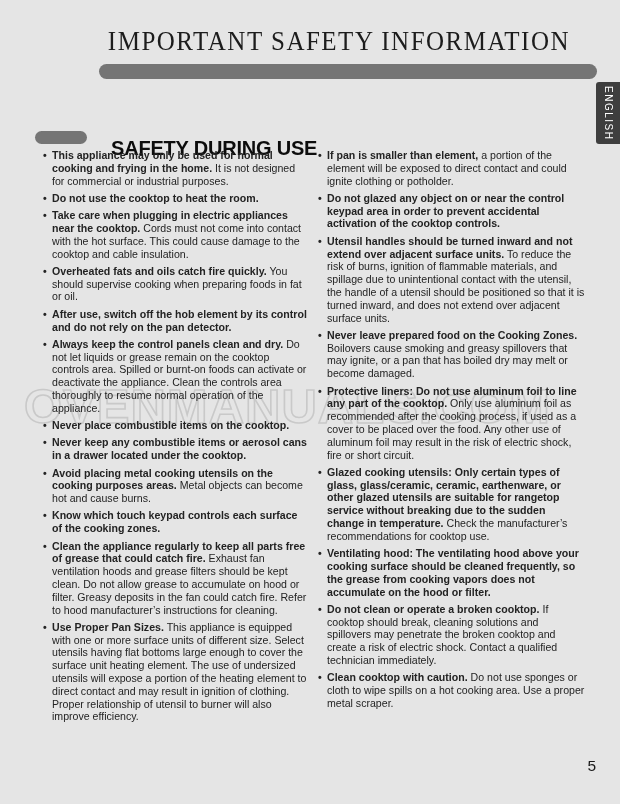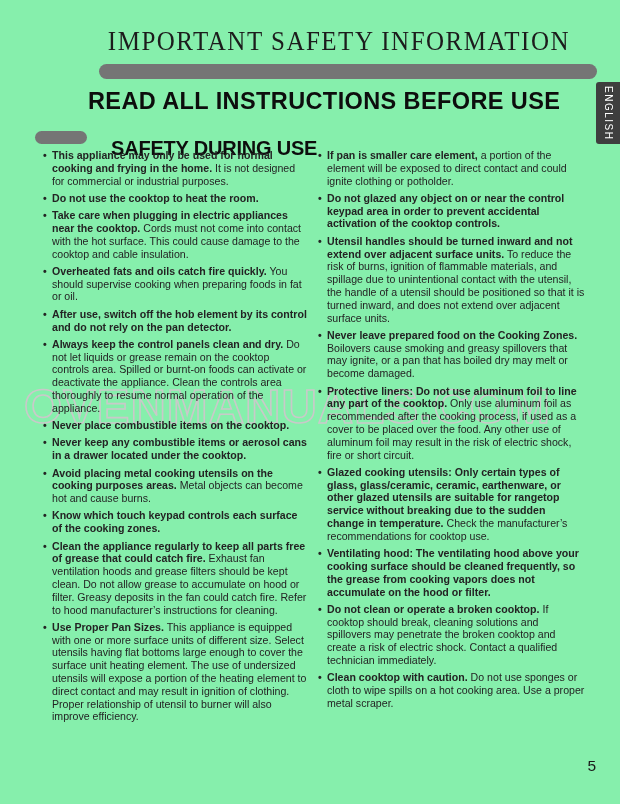--- a/index.html
+++ b/index.html
@@ -1,17 +1,17 @@
 <!DOCTYPE html>
 <html><head>
 <meta charset="utf-8">
 <style>
   html,body { margin:0; padding:0; background:#ffffff; }
   .page {
-    position:relative; width:620px; height:804px; background:#86efac;
+    position:relative; width:620px; height:804px; background:#e5e5e5;
     font-family:"Liberation Sans", sans-serif; overflow:hidden;
   }
   .doc-title {
     position:absolute; top:26px; left:0; width:570px; text-align:right;
     font-family:"Liberation Serif", serif; font-weight:normal;
     font-size:25px; letter-spacing:1.5px; color:#1c1c1c;
     transform:scaleY(1.1); transform-origin:top right; white-space:nowrap; margin:0;
   }
   .header-bar {
     position:absolute; left:99px; top:64px; width:498px; height:15px;
@@ -61,41 +61,40 @@
     font-size:15.5px; color:#1a1a1a;
   }
 </style>
 </head>
 <body>
 
 <div class="page">
   <h1 class="doc-title">IMPORTANT SAFETY INFORMATION</h1>
   <div class="header-bar"></div>
   <div class="lang-tab">ENGLISH</div>
-  <h2 class="main-heading">READ ALL INSTRUCTIONS BEFORE USE</h2>
   <div class="section-pill"></div>
   <h3 class="section-heading">SAFETY DURING USE</h3>
 
   <div class="columns">
     <ul class="col col-left" id="col-left">
         <li><b>This appliance may only be used for normal cooking and frying in the home.</b> It is not designed for commercial or industrial purposes.</li>
         <li><b>Do not use the cooktop to heat the room.</b></li>
         <li><b>Take care when plugging in electric appliances near the cooktop.</b> Cords must not come into contact with the hot surface. This could cause damage to the cooktop and cable insulation.</li>
         <li><b>Overheated fats and oils catch fire quickly.</b> You should supervise cooking when preparing foods in fat or oil.</li>
         <li><b>After use, switch off the hob element by its control and do not rely on the pan detector.</b></li>
         <li><b>Always keep the control panels clean and dry.</b> Do not let liquids or grease remain on the cooktop controls area. Spilled or burnt-on foods can activate or deactivate the appliance. Clean the controls area thoroughly to resume normal operation of the appliance.</li>
         <li><b>Never place combustible items on the cooktop.</b></li>
         <li><b>Never keep any combustible items or aerosol cans in a drawer located under the cooktop.</b></li>
         <li><b>Avoid placing metal cooking utensils on the cooking purposes areas.</b> Metal objects can become hot and cause burns.</li>
         <li><b>Know which touch keypad controls each surface of the cooking zones.</b></li>
         <li><b>Clean the appliance regularly to keep all parts free of grease that could catch fire.</b> Exhaust fan ventilation hoods and grease filters should be kept clean. Do not allow grease to accumulate on hood or filter. Greasy deposits in the fan could catch fire. Refer to hood manufacturer’s instructions for cleaning.</li>
         <li><b>Use Proper Pan Sizes.</b> This appliance is equipped with one or more surface units of different size. Select utensils having flat bottoms large enough to cover the surface unit heating element. The use of undersized utensils will expose a portion of the heating element to direct contact and may result in ignition of clothing. Proper relationship of utensil to burner will also improve efficiency.</li>
       </ul>
     <ul class="col col-right" id="col-right">
-        <li><b>If pan is smaller care element,</b> a portion of the element will be exposed to direct contact and could ignite clothing or potholder.</li>
+        <li><b>If pan is smaller than element,</b> a portion of the element will be exposed to direct contact and could ignite clothing or potholder.</li>
         <li><b>Do not glazed any object on or near the control keypad area in order to prevent accidental activation of the cooktop controls.</b></li>
         <li><b>Utensil handles should be turned inward and not extend over adjacent surface units.</b> To reduce the risk of burns, ignition of flammable materials, and spillage due to unintentional contact with the utensil, the handle of a utensil should be positioned so that it is turned inward, and does not extend over adjacent surface units.</li>
         <li><b>Never leave prepared food on the Cooking Zones.</b> Boilovers cause smoking and greasy spillovers that may ignite, or a pan that has boiled dry may melt or become damaged.</li>
         <li><b>Protective liners: Do not use aluminum foil to line any part of the cooktop.</b> Only use aluminum foil as recommended after the cooking process, if used as a cover to be placed over the food. Any other use of aluminum foil may result in the risk of electric shock, fire or short circuit.</li>
         <li><b>Glazed cooking utensils: Only certain types of glass, glass/ceramic, ceramic, earthenware, or other glazed utensils are suitable for rangetop service without breaking due to the sudden change in temperature.</b> Check the manufacturer’s recommendations for cooktop use.</li>
         <li><b>Ventilating hood: The ventilating hood above your cooking surface should be cleaned frequently, so the grease from cooking vapors does not accumulate on the hood or filter.</b></li>
         <li><b>Do not clean or operate a broken cooktop.</b> If cooktop should break, cleaning solutions and spillovers may penetrate the broken cooktop and create a risk of electric shock. Contact a qualified technician immediately.</li>
         <li><b>Clean cooktop with caution.</b> Do not use sponges or cloth to wipe spills on a hot cooking area. Use a proper metal scraper.</li>
       </ul>
   </div>

